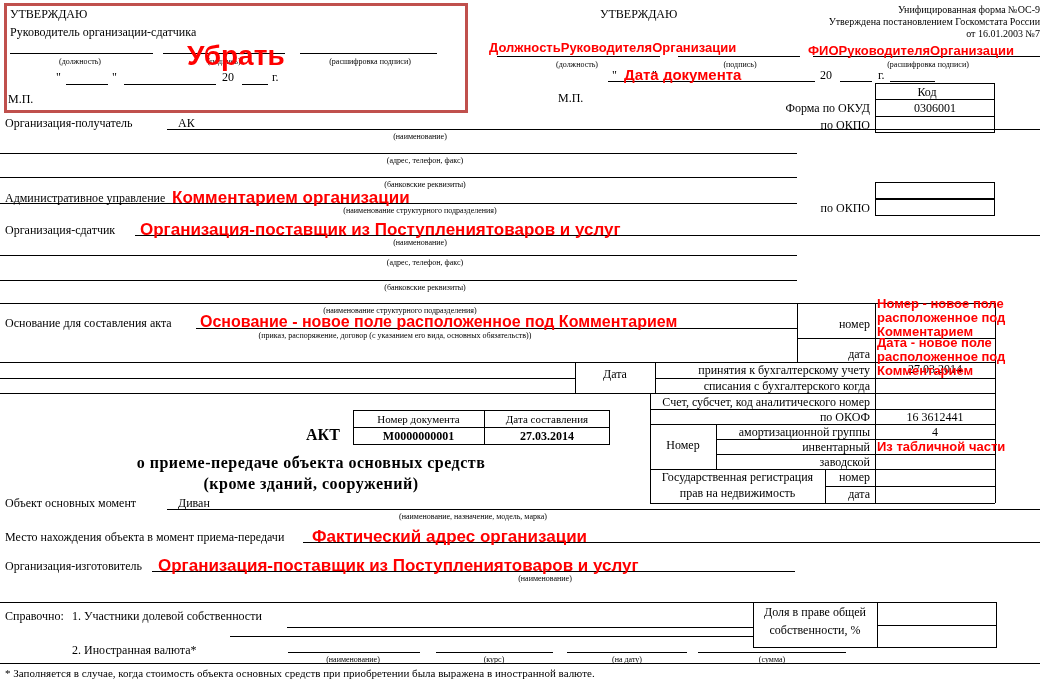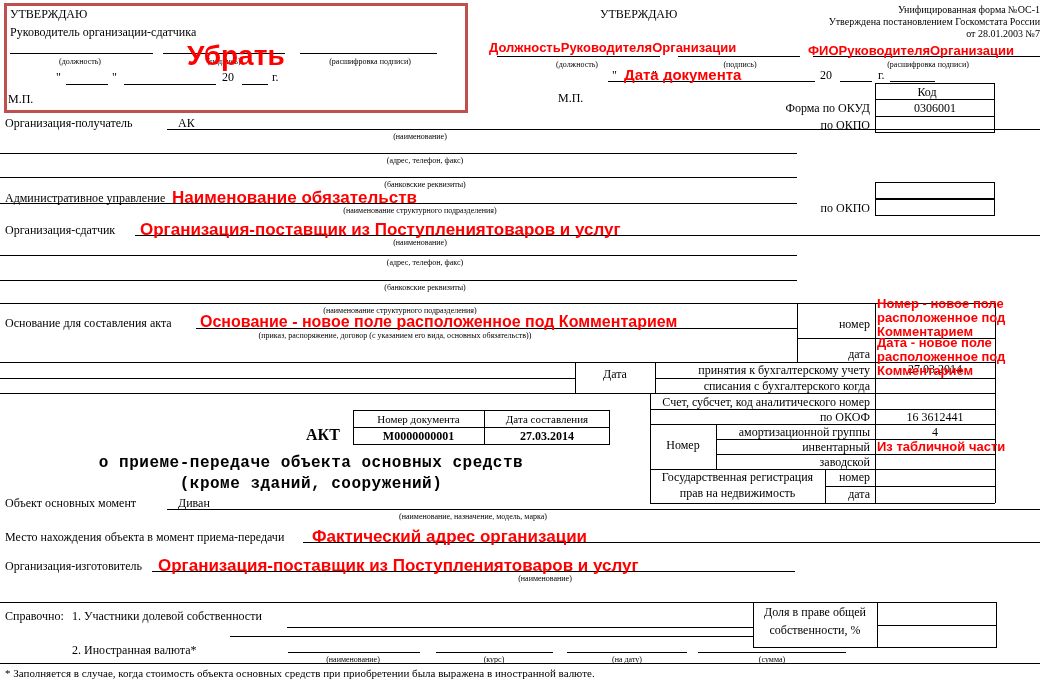--- a/index.html
+++ b/index.html
@@ -4,21 +4,21 @@
 <style>
   * { margin:0; padding:0; box-sizing:border-box; }
   html,body { background:#fff; }
   #page {
     position:relative; width:1046px; height:682px; background:#fff;
     font-family:"Liberation Serif","DejaVu Serif",serif; color:#000; overflow:hidden;
   }
   .t   { position:absolute; font-size:12px; white-space:nowrap; }
   .b   { font-weight:bold; }
   .sm  { position:absolute; font-size:8px; white-space:nowrap; transform:translateX(-50%); }
-  .cx  { transform:translateX(-50%);font-family:Liberation Mono, monospace; }
+  .cx  { transform:translateX(-50%); }
   .ra  { position:absolute; font-size:12px; text-align:right; white-space:nowrap; }
   .ctr { position:absolute; font-size:12px; text-align:center; white-space:nowrap; }
   .hl  { position:absolute; border-top:1px solid #000; height:0; }
   .vl  { position:absolute; border-left:1px solid #000; width:0; }
   .box { position:absolute; border:1px solid #000; background:transparent; }
   .ref { position:absolute; font-size:10px; white-space:nowrap; text-align:right; }
   .fn  { position:absolute; font-size:11px; white-space:nowrap; }
   .r   { position:absolute; font-family:"Liberation Sans","DejaVu Sans",sans-serif;
          font-weight:bold; color:var(--annot,#ff0000); font-size:13px; white-space:nowrap; z-index:3; }
   .r15 { font-size:15px; }
@@ -48,23 +48,23 @@
   <div class="t" style="left:56px;top:70px">"</div>
   <div class="hl" style="left:66px;top:84px;width:42px"></div>
   <div class="t" style="left:112px;top:70px">"</div>
   <div class="hl" style="left:124px;top:84px;width:92px"></div>
   <div class="t" style="left:222px;top:70px">20</div>
   <div class="hl" style="left:242px;top:84px;width:26px"></div>
   <div class="t" style="left:272px;top:70px">г.</div>
   <div class="t" style="left:8px;top:92px">М.П.</div>
   <div class="r r32" style="left:187px;top:40px">Убрать</div>
 
-  <div class="ref" style="left:640px;top:4px;width:400px">Унифицированная форма №ОС-1</div>
+  <div class="ref" style="left:640px;top:4px;width:400px">Унифицированная форма №ОС-9</div>
   <div class="ref" style="left:640px;top:16px;width:400px">Утверждена постановлением Госкомстата России</div>
-  <div class="ref" style="left:640px;top:28px;width:400px">от 28.01.2003 №7</div>
+  <div class="ref" style="left:640px;top:28px;width:400px">от 16.01.2003 №7</div>
 
   <div class="t" style="left:600px;top:7px">УТВЕРЖДАЮ</div>
   <div class="hl" style="left:497px;top:56px;width:163px"></div>
   <div class="hl" style="left:678px;top:56px;width:122px"></div>
   <div class="hl" style="left:813px;top:56px;width:227px"></div>
   <div class="sm" style="left:577px;top:60px">(должность)</div>
   <div class="sm" style="left:740px;top:60px">(подпись)</div>
   <div class="sm" style="left:928px;top:60px">(расшифровка подписи)</div>
   <div class="r" style="left:489px;top:40px">ДолжностьРуководителяОрганизации</div>
   <div class="r" style="left:808px;top:43px">ФИОРуководителяОрганизации</div>
@@ -89,21 +89,21 @@
   <div class="t" style="left:5px;top:116px">Организация-получатель</div>
   <div class="t val" style="left:178px;top:116px">АК</div>
   <div class="hl" style="left:167px;top:129px;width:873px"></div>
   <div class="sm" style="left:420px;top:132px">(наименование)</div>
   <div class="hl" style="left:0;top:153px;width:797px"></div>
   <div class="sm" style="left:425px;top:156px">(адрес, телефон, факс)</div>
   <div class="hl" style="left:0;top:177px;width:797px"></div>
   <div class="sm" style="left:425px;top:180px">(банковские реквизиты)</div>
 
   <div class="t" style="left:5px;top:191px">Административное управление</div>
-  <div class="r r17" style="left:172px;top:188px">Наименование обязательств</div>
+  <div class="r r17" style="left:172px;top:188px">Комментарием организации</div>
   <div class="hl" style="left:0;top:203px;width:797px"></div>
   <div class="sm" style="left:420px;top:206px">(наименование структурного подразделения)</div>
   <div class="box" style="left:875px;top:182px;width:120px;height:17px"></div>
   <div class="box" style="left:875px;top:199px;width:120px;height:17px"></div>
   <div class="ra" style="left:745px;top:201px;width:125px">по ОКПО</div>
 
   <div class="t" style="left:5px;top:223px">Организация-сдатчик</div>
   <div class="r r17" style="left:140px;top:220px">Организация-поставщик из Поступлениятоваров и услуг</div>
   <div class="hl" style="left:135px;top:235px;width:905px"></div>
   <div class="sm" style="left:420px;top:238px">(наименование)</div>

